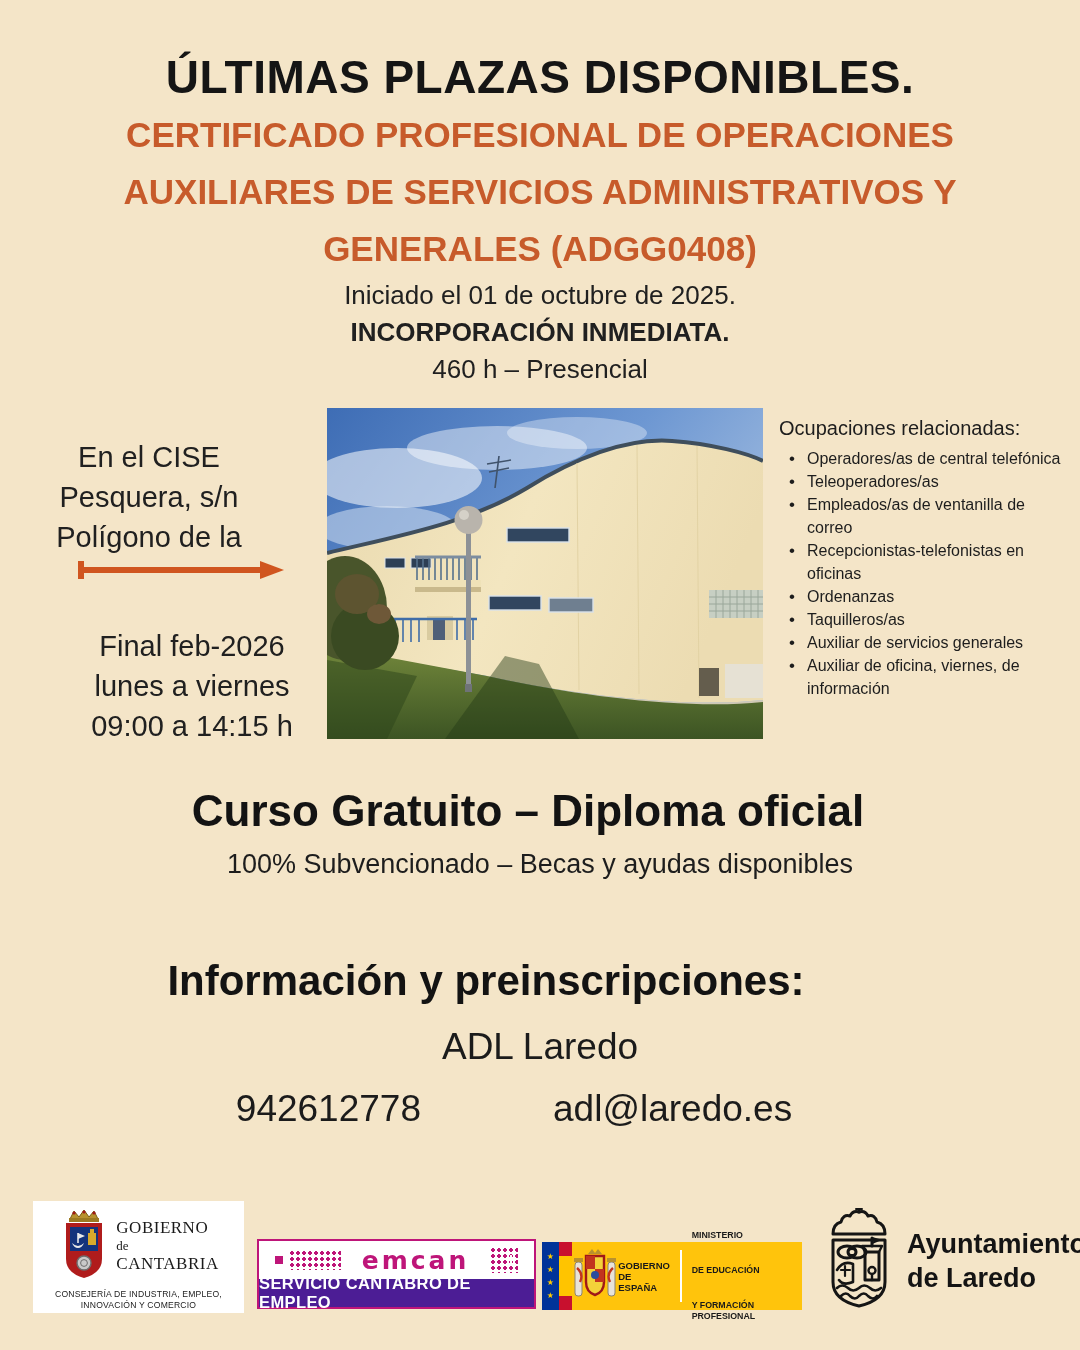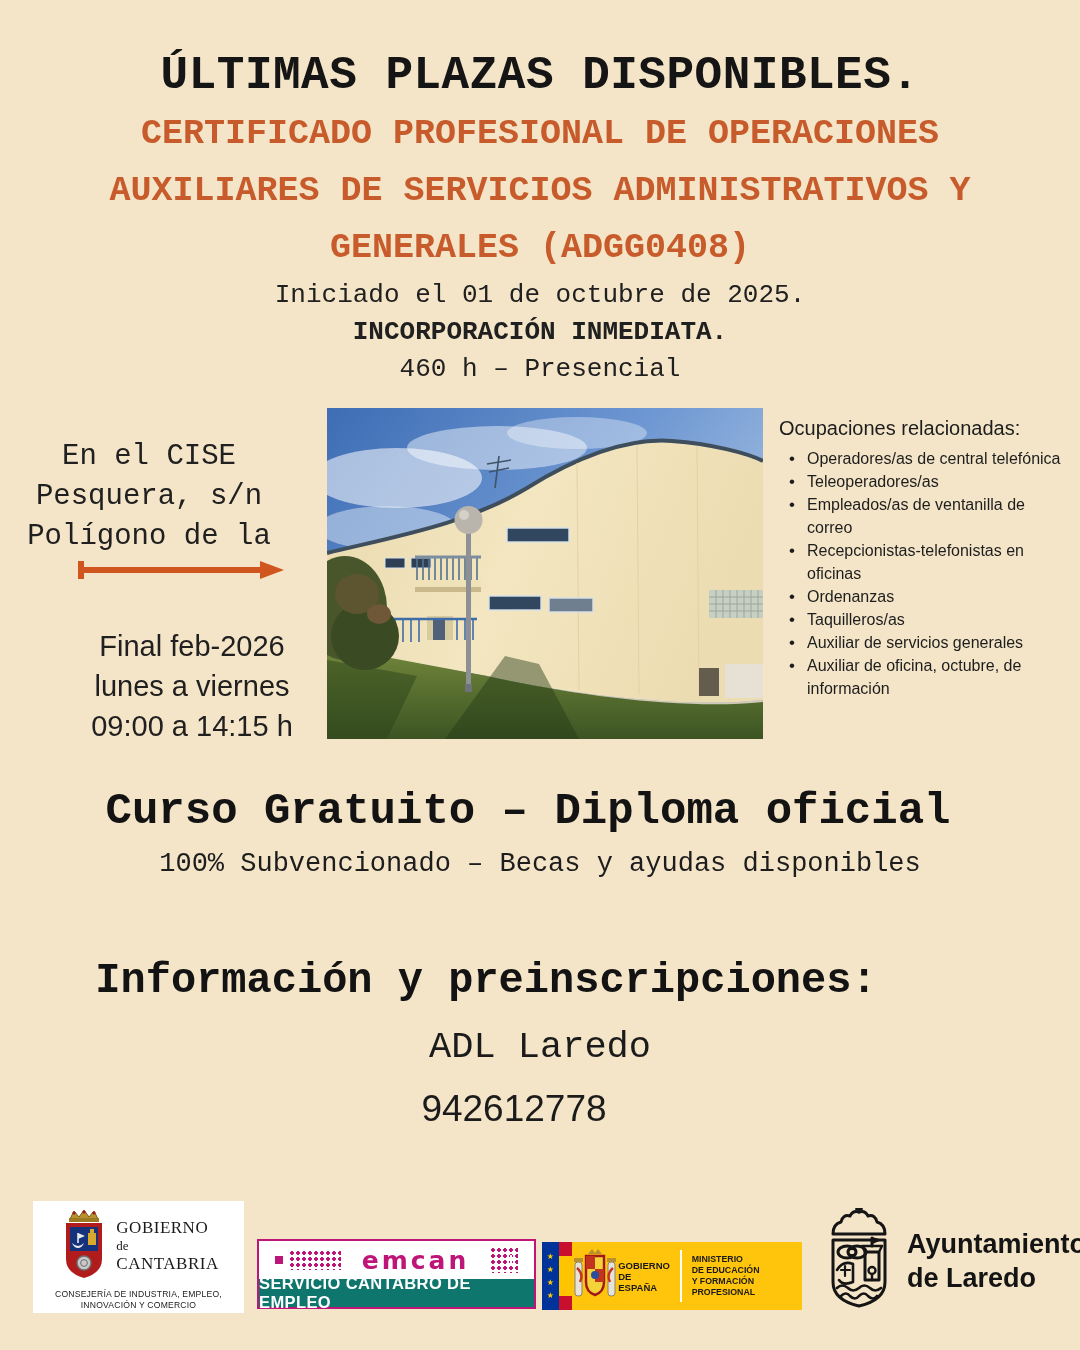--- a/index.html
+++ b/index.html
@@ -2,21 +2,21 @@
 <html><head>
 <meta charset="utf-8">
 <style>
   html,body{margin:0;padding:0;}
   .poster{
     position:relative;width:1080px;height:1350px;overflow:hidden;
     background:#F4E5C8;
     font-family:"Liberation Sans","DejaVu Sans",sans-serif;
     color:#1b1b1b;
   }
-  .center{text-align:center;font-family:Liberation Mono, monospace;}
+  .center{text-align:center;}
   
   .title{
     position:absolute;top:50px;left:0;width:1080px;
     font-size:46px;font-weight:800;letter-spacing:.5px;color:#151515;
   }
   .subtitle{
     position:absolute;top:106px;left:90px;width:900px;
     font-size:35px;font-weight:800;line-height:57px;color:#C75B2B;
   }
   .meta{position:absolute;left:0;width:1080px;font-size:26px;color:#202020;}
@@ -89,37 +89,37 @@
     text-transform:lowercase;font-family:"DejaVu Sans",sans-serif;
   }
   .dg3{width:28px;height:26px;position:relative;}
   .dg3::after{
     content:"";position:absolute;right:2px;top:8px;width:10px;height:10px;
     background:
       linear-gradient(#fff,#fff) 50% 0/2px 100% no-repeat,
       linear-gradient(#fff,#fff) 0 50%/100% 2px no-repeat;
   }
   .emcan-bar{
-    height:28px;background:#0f766e;color:#fff;font-weight:800;font-size:16.5px;
+    height:28px;background:#4c1d95;color:#fff;font-weight:800;font-size:16.5px;
     display:flex;align-items:center;justify-content:center;letter-spacing:.4px;
   }
   .spain-box{
     position:absolute;top:1242px;left:542px;width:260px;height:68px;background:#FFC40C;
     display:flex;align-items:stretch;box-sizing:border-box;
   }
   .eu-strip{width:20px;background:#003399;display:flex;flex-direction:column;
     align-items:center;justify-content:center;gap:5px;}
   .eu-strip span{color:#FFCC00;font-size:8px;line-height:8px;}
   .flag-strip{width:16px;background:linear-gradient(180deg,#C8102E 0 20%,#FFC400 20% 80%,#C8102E 80% 100%);}
   .spain-arms{width:56px;display:flex;align-items:center;justify-content:center;}
   .gov-text{display:flex;flex-direction:column;justify-content:center;
     font-size:9.5px;font-weight:800;line-height:11px;color:#1a1a1a;}
   .spain-divider{width:2px;background:#fff;margin:8px 10px;}
   .ministry-text{display:flex;flex-direction:column;justify-content:center;
-    font-size:8.8px;font-weight:700;line-height:11px;color:#1a1a1a;padding-right:4px;}
+    font-size:8.8px;font-weight:700;line-height:11px;color:#1a1a1a;padding-right:4px;gap:24px;}
   .laredo{position:absolute;top:1208px;left:823px;display:flex;align-items:center;gap:12px;}
   .laredo-text{font-size:27px;font-weight:700;line-height:34px;color:#141414;}
 </style>
 </head>
 <body>
 
 <div class="poster">
 
   <div class="title center">ÚLTIMAS PLAZAS DISPONIBLES.</div>
   <div class="subtitle center">CERTIFICADO PROFESIONAL DE OPERACIONES AUXILIARES DE SERVICIOS ADMINISTRATIVOS Y GENERALES (ADGG0408)</div>
@@ -246,31 +246,32 @@
   <div class="occupations">
     <p class="occ-title">Ocupaciones relacionadas:</p>
     <ul>
       <li>Operadores/as de central telefónica</li>
       <li>Teleoperadores/as</li>
       <li>Empleados/as de ventanilla de correo</li>
       <li>Recepcionistas-telefonistas en oficinas</li>
       <li>Ordenanzas</li>
       <li>Taquilleros/as</li>
       <li>Auxiliar de servicios generales</li>
-      <li>Auxiliar de oficina, octubre, de información</li>
+      <li>Auxiliar de oficina, viernes, de información</li>
     </ul>
   </div>
 
   <div class="course-headline center">Curso Gratuito – Diploma oficial</div>
   <div class="course-sub center">100% Subvencionado – Becas y ayudas disponibles</div>
 
   <div class="contact-title center">Información y preinscripciones:</div>
   <div class="contact-name center">ADL Laredo</div>
   <div class="contact-row">
     <span>942612778</span>
+    <span>adl@laredo.es</span>
   </div>
 
   <div class="cantabria-box">
     <div class="cant-row">
       <span>
         <svg width="52" height="74" viewBox="0 0 52 74">
           <path d="M12,12 L16,4 L21,10 L26,3 L31,10 L36,4 L40,12 Z" fill="#b8912e" stroke="#7a5c14" stroke-width="1"></path>
           <circle cx="16" cy="6" r="1.6" fill="#a01818"></circle>
             <circle cx="26" cy="5" r="1.6" fill="#a01818"></circle>
             <circle cx="36" cy="6" r="1.6" fill="#a01818"></circle>

